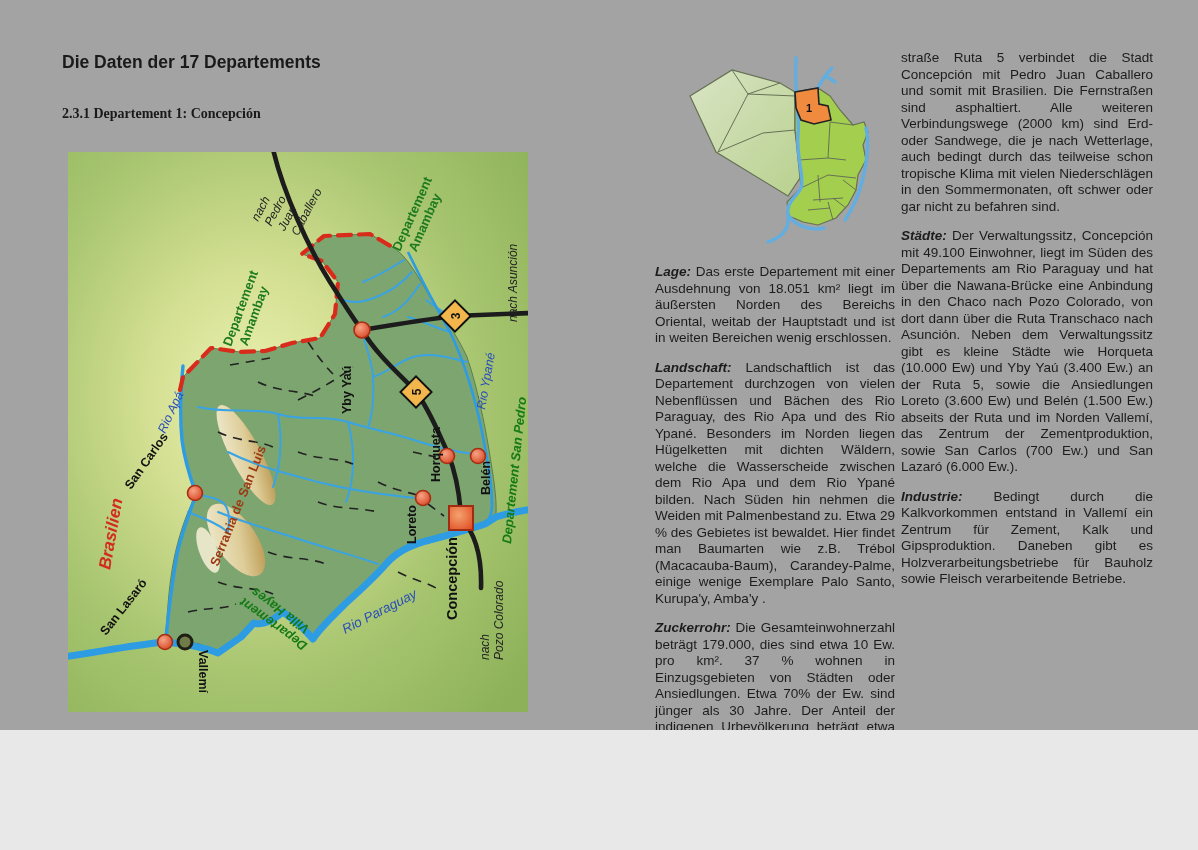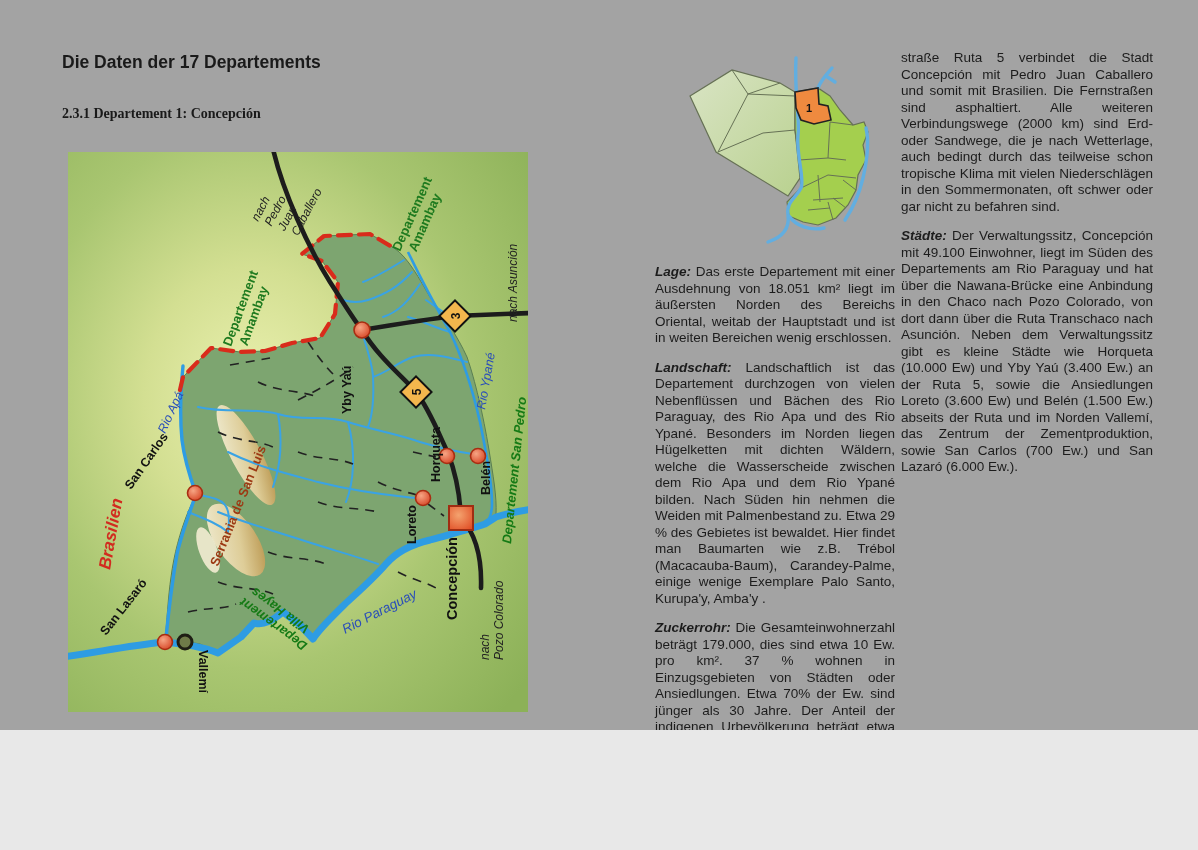--- a/index.html
+++ b/index.html
@@ -241,18 +241,19 @@
 
   <div class="col col-left" id="left-column">
       <p class="para"><span class="run-in">Lage: </span>Das erste Departement mit einer Ausdehnung von 18.051 km² liegt im äußersten Norden des Bereichs Oriental, weitab der Hauptstadt und ist in weiten Bereichen wenig erschlossen.</p>
       <p class="para"><span class="run-in">Landschaft: </span>Landschaftlich ist das Departement durchzogen von vielen Nebenflüssen und Bächen des Rio Paraguay, des Rio Apa und des Rio Ypané. Besonders im Norden liegen Hügelketten mit dichten Wäldern, welche die Wasserscheide zwischen dem Rio Apa und dem Rio Ypané bilden. Nach Süden hin nehmen die Weiden mit Palmenbestand zu. Etwa 29 % des Gebietes ist bewaldet. Hier findet man Baumarten wie z.B. Trébol (Macacauba-Baum), Carandey-Palme, einige wenige Exemplare Palo Santo, Kurupa'y, Amba'y .</p>
       <p class="para"><span class="run-in">Zuckerrohr: </span>Die Gesamteinwohnerzahl beträgt 179.000, dies sind etwa 10 Ew. pro km². 37 % wohnen in Einzugsgebieten von Städten oder Ansiedlungen. Etwa 70% der Ew. sind jünger als 30 Jahre. Der Anteil der indigenen Urbevölkerung beträgt etwa 3000. Diese verteilen sich auf 23  Ansiedlungen.</p>
       <p class="para"><span class="run-in">Straßen: </span>Die Fernstraße Ruta 3 führt von Yby Yaú nach Limpio/ Asunción, die Fern-</p>
     </div>
   <div class="col col-right" id="right-column">
       <p class="para">straße Ruta 5 verbindet die Stadt Concepción mit Pedro Juan Caballero und somit mit Brasilien. Die Fernstraßen sind asphaltiert. Alle weiteren Verbindungswege (2000 km) sind Erd- oder Sandwege, die je nach Wetterlage, auch bedingt durch das teilweise schon tropische Klima mit vielen Niederschlägen in den Sommermonaten, oft schwer oder gar nicht zu befahren sind.</p>
       <p class="para"><span class="run-in">Städte: </span>Der Verwaltungssitz, Concepción mit 49.100 Einwohner, liegt im Süden des Departements am Rio Paraguay und hat über die Nawana-Brücke eine Anbindung in den Chaco nach Pozo Colorado, von dort dann über die Ruta Transchaco nach Asunción. Neben dem Verwaltungssitz gibt es kleine Städte wie Horqueta (10.000 Ew) und Yby Yaú (3.400 Ew.) an der Ruta 5, sowie die Ansiedlungen Loreto (3.600 Ew) und Belén (1.500 Ew.) abseits der Ruta und im Norden Vallemí, das Zentrum der Zementproduktion, sowie San Carlos (700 Ew.) und San Lazaró (6.000 Ew.).</p>
+      <p class="para"><span class="run-in">Industrie: </span>Bedingt durch die Kalkvorkommen entstand in Vallemí ein Zentrum für Zement, Kalk und Gipsproduktion. Daneben gibt es Holzverarbeitungsbetriebe für Bauholz sowie Fleisch verarbeitende Betriebe.</p>
     </div>
 
   <div class="pageno pageno-left">72</div>
   <div class="pageno pageno-right">73</div>
 
 </div>
 
 </body></html>

